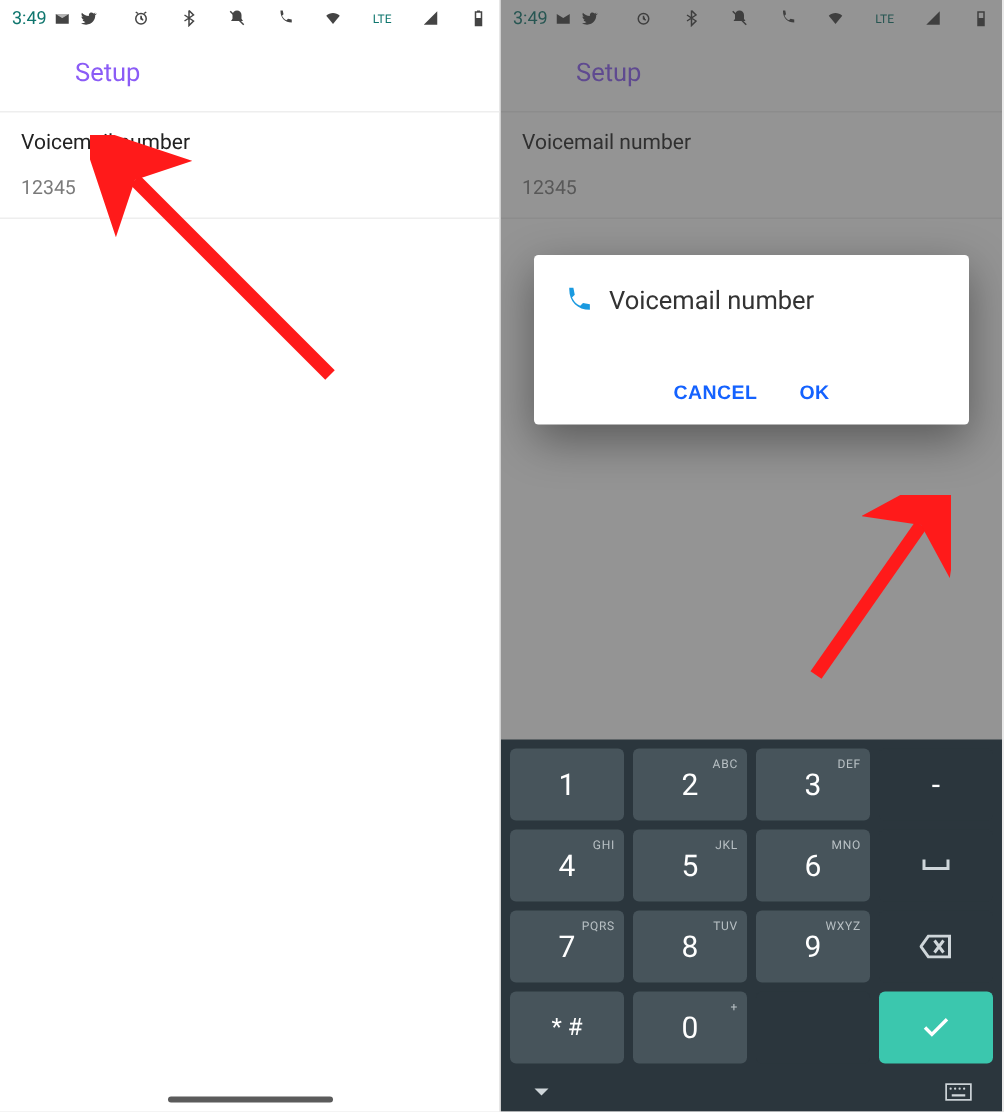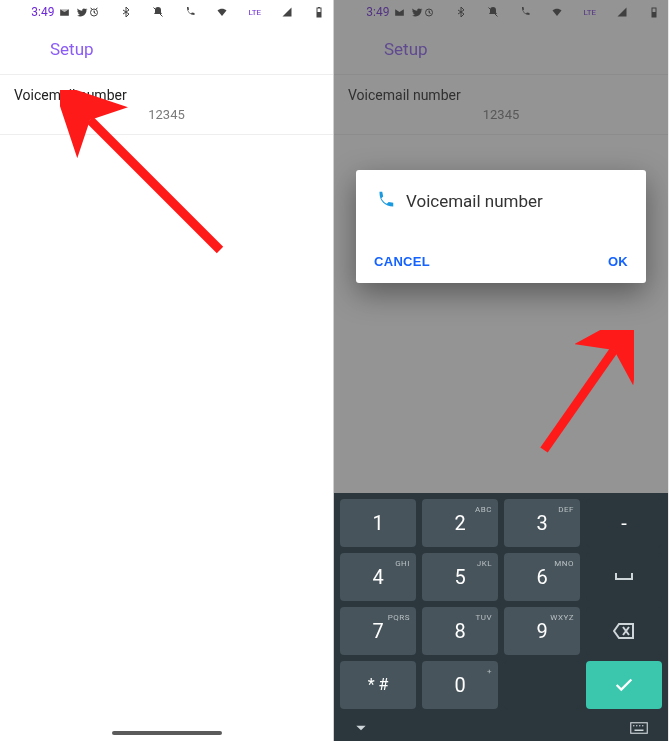--- a/index.html
+++ b/index.html
@@ -1,34 +1,34 @@
 <!DOCTYPE html>
 <html><head>
   <meta charset="utf-8">
   <style>
     * { margin:0; padding:0; box-sizing:border-box; }
     body { font-family: Roboto, -apple-system, sans-serif; background:#e8e8e8; width:669px; height:741px; display:flex; }
     .phone { width:334px; height:741px; background:#fff; border-right:1px solid #d0d0d0; position:relative; overflow:hidden;}
     .phone.right { border-right:none; }
-    .status-bar { height:24px; display:flex; align-items:center; justify-content:flex-end; padding:0 8px; font-size:12px; color:#6d28d9; }
+    .status-bar { height:24px; display:flex; align-items:center; justify-content:space-between; padding:0 8px; font-size:12px; color:#0f766e; }
     .status-right { display:flex; align-items:center; gap:20px; }
     .status-right svg, .status-right .si { height:12px; width:12px; }
     .header { height:50px; display:flex; align-items:center; padding-left:50px; font-size:17px; color:#8b5cf6;}
     .row { padding:12px 14px; border-bottom:1px solid #eee; }
     .row .title { font-size:14px; color:#222; }
-    .row .sub { font-size:13px; color:#7a7a7a; margin-top:4px;text-align:center;}
+    .row .sub { font-size:13px; color:#7a7a7a; margin-top:15px;}
     .dimmer { position:absolute; inset:0; background:rgba(60,60,60,0.55); }
     .dialog { position:absolute; top:170px; left:22px; right:22px; background:#fff; border-radius:3px; box-shadow:0 10px 30px rgba(0,0,0,0.4); padding:20px 18px 14px; }
     .dialog-title { display:flex; align-items:center; gap:10px; font-size:17px; color:#333; margin-bottom:26px;}
     .dialog-body { display:flex; align-items:flex-end; gap:10px; margin-bottom:14px;}
     .input-wrap { flex:1; position:relative; }
     .input-wrap input { width:100%; border:none; border-bottom:2px solid #2a3fe8; font-size:15px; padding:4px 2px; color:#222; outline:none;}
     .highlight-box { position:absolute; border:4px solid #ff1a1a; border-radius:6px; pointer-events:none; }
     .contact-btn { width:34px; height:34px; background:#dcdcdc; display:flex; align-items:center; justify-content:center; border-radius:2px;}
-    .dialog-actions { display:flex; justify-content:space-between; gap:28px; padding-top:16px;}
+    .dialog-actions { display:flex; justify-content:center; gap:28px; padding-top:16px;}
     .dialog-actions button { background:none; border:none; color:#1462ff; font-size:13px; font-weight:600; letter-spacing:0.3px;}
     .keyboard { position:absolute; bottom:0; left:0; right:0; background:#2b363d; padding:6px 6px 0;}
     .krow { display:flex; gap:6px; margin-bottom:6px;}
     .kcell { flex:1; height:48px; background:#47545b; border-radius:4px; display:flex; flex-direction:column; align-items:center; justify-content:center; color:#fff; position:relative;}
     .kcell .big { font-size:20px; line-height:1; }
     .kcell .small { font-size:8px; color:#b8c0c4; position:absolute; right:6px; top:6px; letter-spacing:0.5px;}
     .kcell.dark { background:#2b363d; }
     .kcell.enter { background:#3bc7ae; }
     .navbar { height:26px; display:flex; align-items:center; justify-content:space-between; padding:0 14px;}
     .homebar { position:absolute; bottom:6px; left:50%; transform:translateX(-50%); width:110px; height:4px; background:#5b5b5b; border-radius:3px;}

